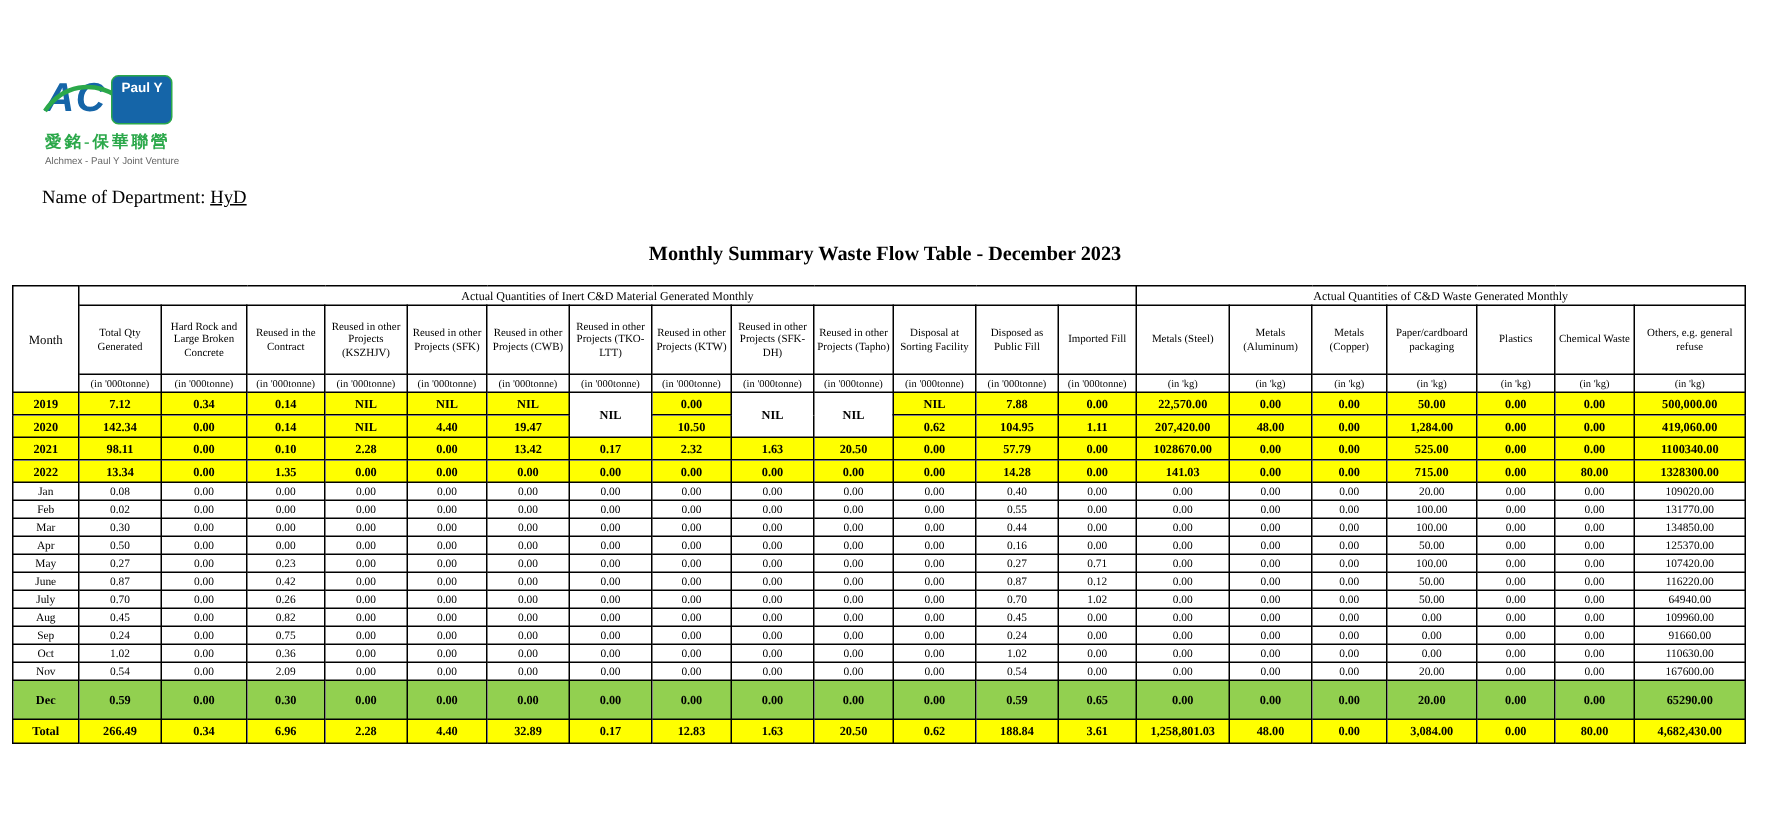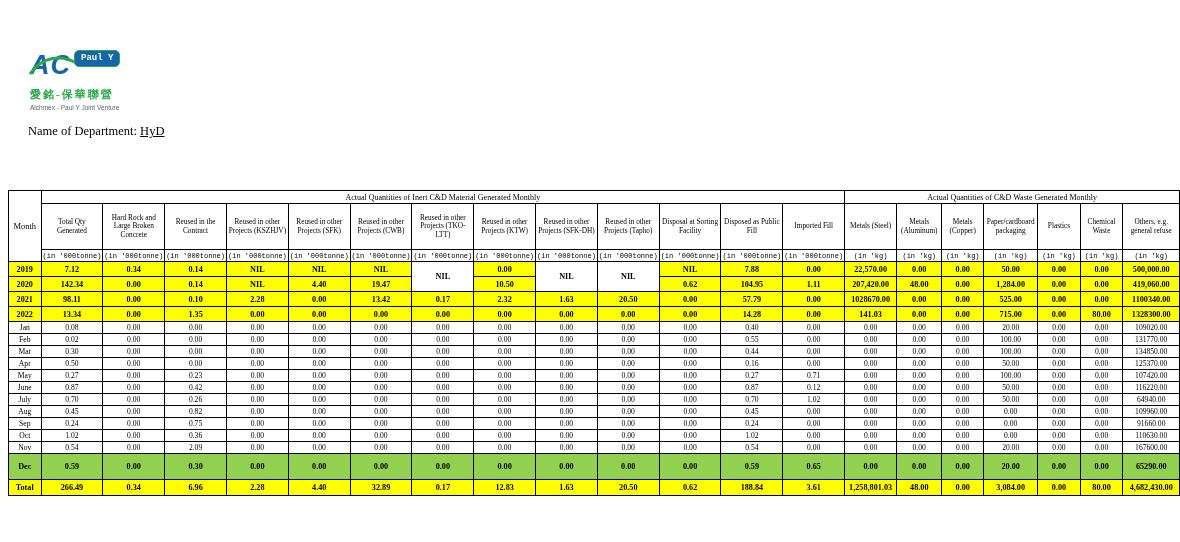--- a/index.html
+++ b/index.html
@@ -22,23 +22,23 @@
     font-style: italic; font-weight: bold;
     font-size: 27px; line-height: 30px;
     color: var(--logo-blue, #1565A8);
     letter-spacing: 1px;
   }
   .logo-swoosh { position: absolute; left: -2px; top: 2px; pointer-events: none; }
   .logo-badge {
     position: absolute; left: 44px; top: 0;
     background: var(--logo-blue, #1565A8);
     color: #fff;
-    font-family: Liberation Mono, monospace;
+    font-family: Liberation Sans, sans-serif;
     font-weight: bold; font-size: 9px; line-height: 9px;
-    padding: 3px 6px 3px 6px;
+    padding: 3px 6px 19px 6px;
     border-radius: 5px;
     border: 1px solid var(--logo-green, #2BA84A);
   }
   .logo-cn {
     color: var(--logo-green, #2BA84A);
     font-weight: bold; font-size: 11px; letter-spacing: 2px;
     margin-top: 3px; white-space: nowrap;
   }
   .logo-en {
     color: #666; font-family: "Liberation Sans", sans-serif;
@@ -69,21 +69,21 @@
   }
   .waste-table th, .waste-table td {
     border: 1px solid #000;
     text-align: center; vertical-align: middle;
     padding: 0 1px; overflow: hidden;
   }
   .waste-table th { font-weight: normal; }
   .group-h { font-size: 8px; height: 13px; }
   .month-h { font-size: 8.5px; }
   .col-h { font-size: 7.3px; line-height: 1.18; height: 46px; }
-  .unit-h { font-size: 7px; height: 12px; white-space: nowrap; font-family: Liberation Mono, monospace; }
+  .unit-h { font-size: 7px; height: 12px; white-space: nowrap; }
 
   .waste-table tbody td { font-size: 7.6px; height: 12px; }
   tr.row-year td  { background: var(--hl-yellow, #FFFF00); font-weight: bold; height: 15px; font-size: 8.2px; }
   tr.row-month td { background: #ffffff; }
   tr.row-dec td   { background: var(--hl-green, #92D050); font-weight: bold; height: 26px; font-size: 8.2px; }
   tr.row-total td { background: var(--hl-yellow, #FFFF00); font-weight: bold; height: 16px; font-size: 8.2px; }
   .waste-table td.nil-merged { background: #ffffff !important; font-weight: bold; }
 </style>
 </head>
 <body>
@@ -101,20 +101,21 @@
     <div class="logo-cn">愛銘-保華聯營</div>
     <div class="logo-en">Alchmex - Paul Y Joint Venture</div>
   </div>
 
 
   <div class="dept-line">
     <span>Name of Department:</span>
     <span class="dept-underline">HyD</span>
   </div>
 
+  <h1 class="title">Monthly Summary Waste Flow Table - December 2023</h1>
 
   <table class="waste-table" id="waste-table">
       <colgroup>
         <col style="width:44px">
         <col style="width:55px">
         <col style="width:57px">
         <col style="width:52px">
         <col style="width:55px">
         <col style="width:53px">
         <col style="width:55px">

